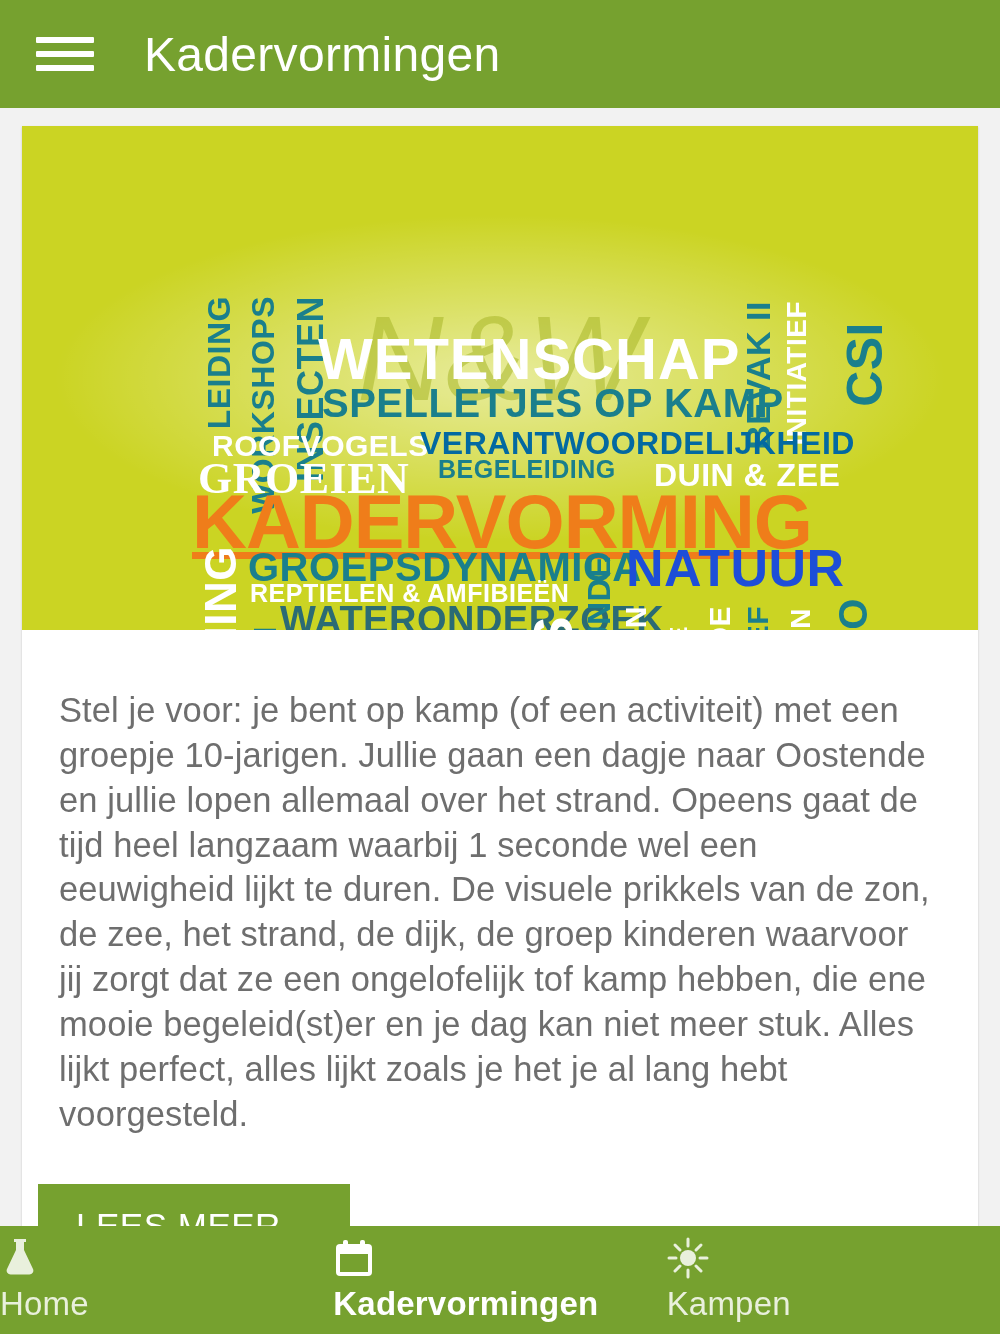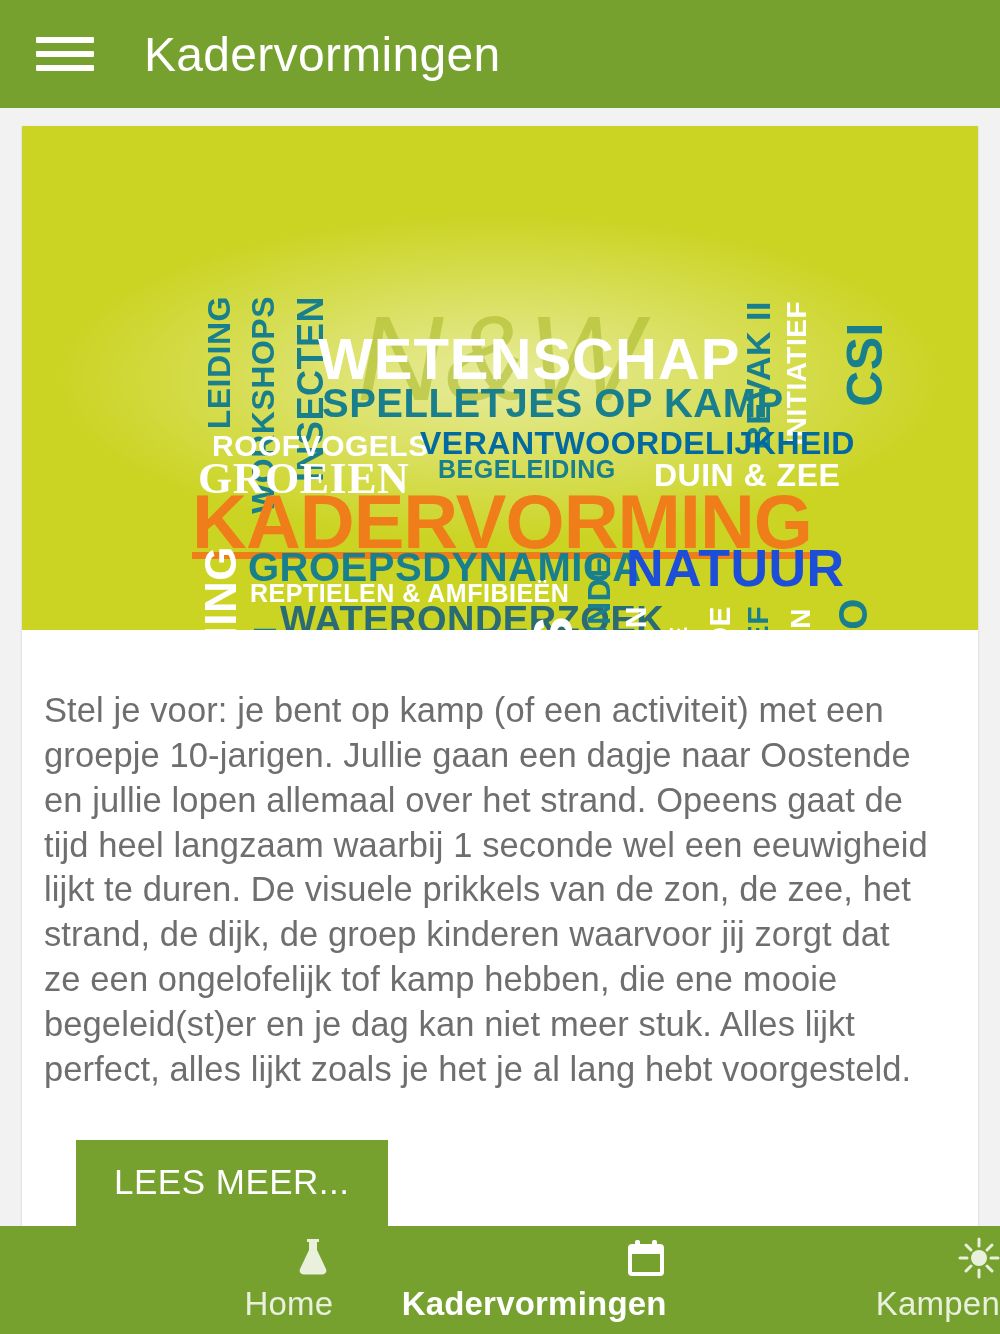--- a/index.html
+++ b/index.html
@@ -100,28 +100,28 @@
     letter-spacing: .5px;
   }
   .vert { transform-origin: 0 0; transform: rotate(-90deg); }
   .teal  { color: #1a7f8c; }
   .white { color: #ffffff; }
   .orange{ color: #ef7d1a; text-decoration: underline; }
   .dark  { color: #2b6b74; }
 
   
   .body-text {
-    padding: 58px 44px 0 22px;
+    padding: 58px 44px 0 37px;
     color: #6e6e6e;
     font-size: 34.5px;
     line-height: 1.30;
     letter-spacing: .1px;
     white-space: pre-wrap;
   }
-  .cta-wrap { padding: 48px 0 0 54px; }
+  .cta-wrap { padding: 48px 0 0 16px; }
   .cta {
     display: inline-block;
     background: #76a12f;
     color: #ffffff;
     border: none;
     font-size: 35px;
     letter-spacing: .5px;
     padding: 22px 38px 24px 38px;
     text-transform: uppercase;
     cursor: pointer;
@@ -133,21 +133,21 @@
     height: 108px;
     background: #76a12f;
     display: flex;
     flex: 0 0 auto;
     align-items: stretch;
   }
   .tab {
     flex: 1 1 25%;
     display: flex;
     flex-direction: column;
-    align-items: flex-end;
+    align-items: flex-start;
     justify-content: center;
     gap: 6px;
     cursor: pointer;
     color: #e9f0dc;
   }
   .tab.active { color: #ffffff; }
   .tab .label {
     font-size: 33px;
     letter-spacing: .2px;
     white-space: nowrap;

